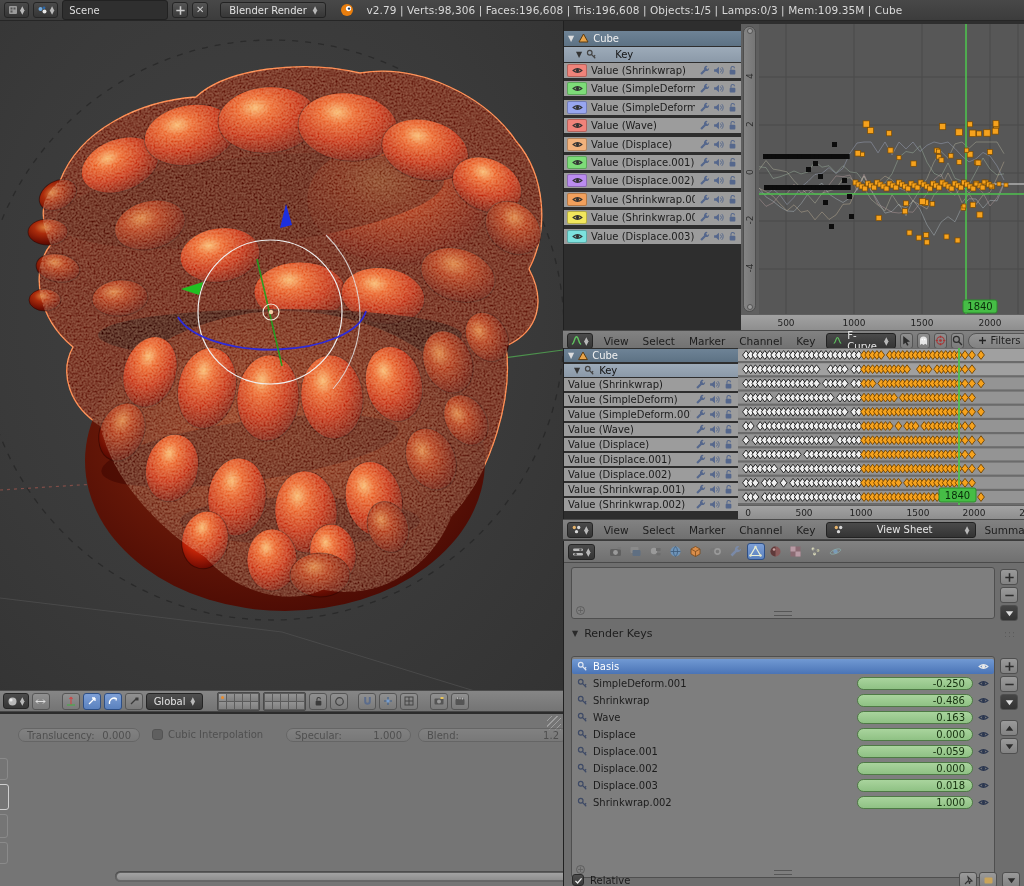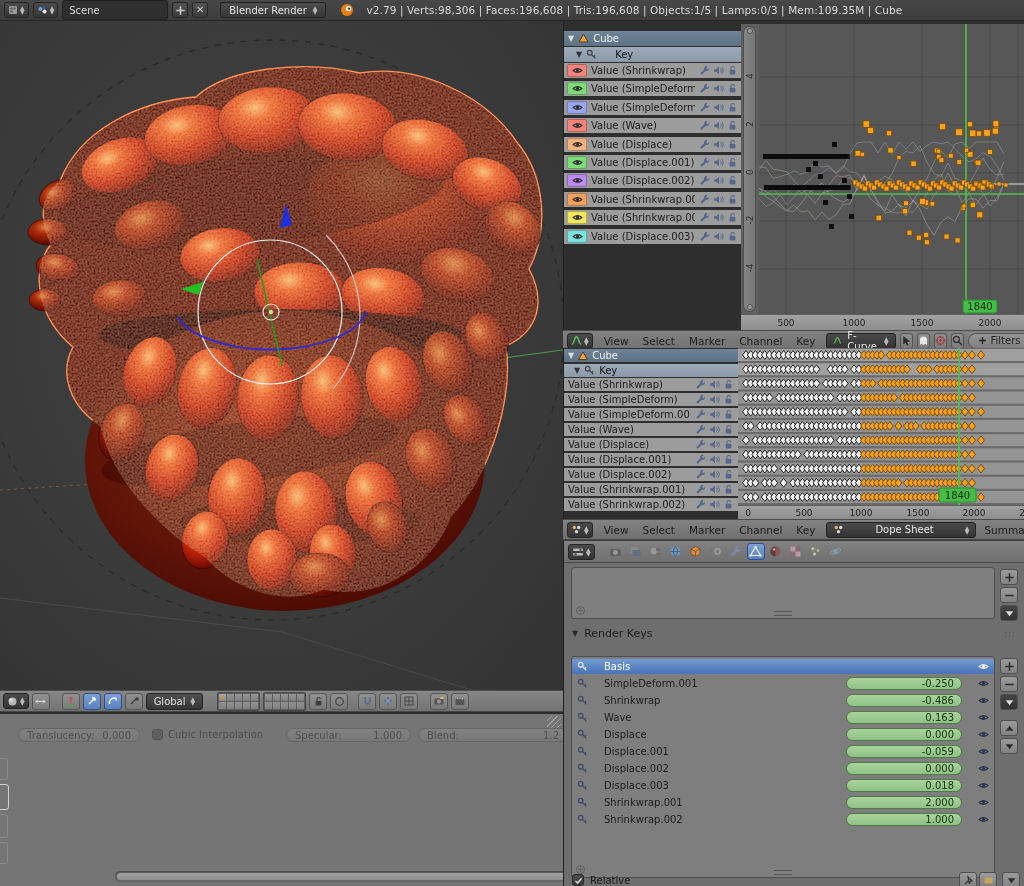--- a/index.html
+++ b/index.html
@@ -100,21 +100,21 @@
   .grip{position:absolute;left:50%;bottom:2px;width:18px;height:5px;transform:translateX(-50%);
     border-top:1px solid #565656;border-bottom:1px solid #565656;}
   .sidecol{position:absolute;left:436px;width:18px;display:flex;flex-direction:column;gap:2px;}
   .side-btn{width:18px;height:16px;border-radius:3px;background:linear-gradient(#9a9a9a,#828282);border:1px solid #4f4f4f;
     display:inline-flex;align-items:center;justify-content:center;color:#2c2c2c;}
   .side-btn.dark{background:linear-gradient(#454545,#333);color:#ddd;}
   .paneltitle{position:absolute;left:8px;display:flex;align-items:center;gap:6px;color:#1e1e1e;font-size:11px;}
   .paneltitle .tri{color:#2a2a2a;}
   .dragdots{position:absolute;right:8px;color:#5a5a5a;font-size:9px;letter-spacing:1px;}
 
-  .sk-row{width:100%;height:15px;margin-bottom:2px;display:flex;align-items:center;gap:16px;padding:0 5px;color:#1c1c1c;}
+  .sk-row{width:100%;height:15px;margin-bottom:2px;display:flex;align-items:center;gap:5px;padding:0 5px;color:#1c1c1c;}
   .sk-row .ski{color:#3e4a66;flex:none;}
   .sk-name{flex:1;white-space:nowrap;}
   .sk-pill{width:116px;height:13px;border-radius:7px;background:linear-gradient(#a9d49d,#8fc184);border:1px solid #4e7a45;
     color:#16300f;display:inline-flex;align-items:center;justify-content:flex-end;padding:0 7px;flex:none;font-size:10px;}
   .skeye{color:#2c3850;flex:none;}
   .sk-row.sel{background:linear-gradient(#7199d3,#4a74b6);color:#fff;border-radius:2px;}
   .sk-row.sel .skeye{color:#e9e9e9;}
   .sk-row.sel .ski{color:#dfe6f2;}
 
   .rel-row{position:absolute;left:8px;top:333px;display:flex;align-items:center;gap:6px;color:#1c1c1c;}
@@ -1647,21 +1647,21 @@
     <span class="menu">View</span>
         <span class="menu">Select</span>
         <span class="menu">Marker</span>
         <span class="menu">Channel</span>
         <span class="menu">Key</span>
       </span>
     <span class="mode-pill" style="min-width:150px;justify-content:space-between">
       <svg class="ci">
           <use href="#i-dots"></use>
         </svg>
-      <span>Dope Sheet</span>
+      <span>View Sheet</span>
       <span class="updn">
           <span>▲</span>
           <span>▼</span>
         </span>
     </span>
     <svg class="ci" style="color:#e0a43a;width:14px;height:14px">
         <use href="#i-ghost"></use>
       </svg>
     <span style="font-size:10.5px;color:#1d1d1d">Summary</span>
 
@@ -1863,30 +1863,20 @@
             <svg class="ci skeye">
               <use href="#i-eye"></use>
             </svg>
           </div>
           <div class="sk-row">
             <svg class="ci ski">
               <use href="#i-key"></use>
             </svg>
             <span class="sk-name">Displace.003</span>
             <span class="sk-pill">0.018</span>
-            <svg class="ci skeye">
-              <use href="#i-eye"></use>
-            </svg>
-          </div>
-          <div class="sk-row">
-            <svg class="ci ski">
-              <use href="#i-key"></use>
-            </svg>
-            <span class="sk-name">Shrinkwrap.001</span>
-            <span class="sk-pill">2.000</span>
             <svg class="ci skeye">
               <use href="#i-eye"></use>
             </svg>
           </div>
           <div class="sk-row">
             <svg class="ci ski">
               <use href="#i-key"></use>
             </svg>
             <span class="sk-name">Shrinkwrap.002</span>
             <span class="sk-pill">1.000</span>

